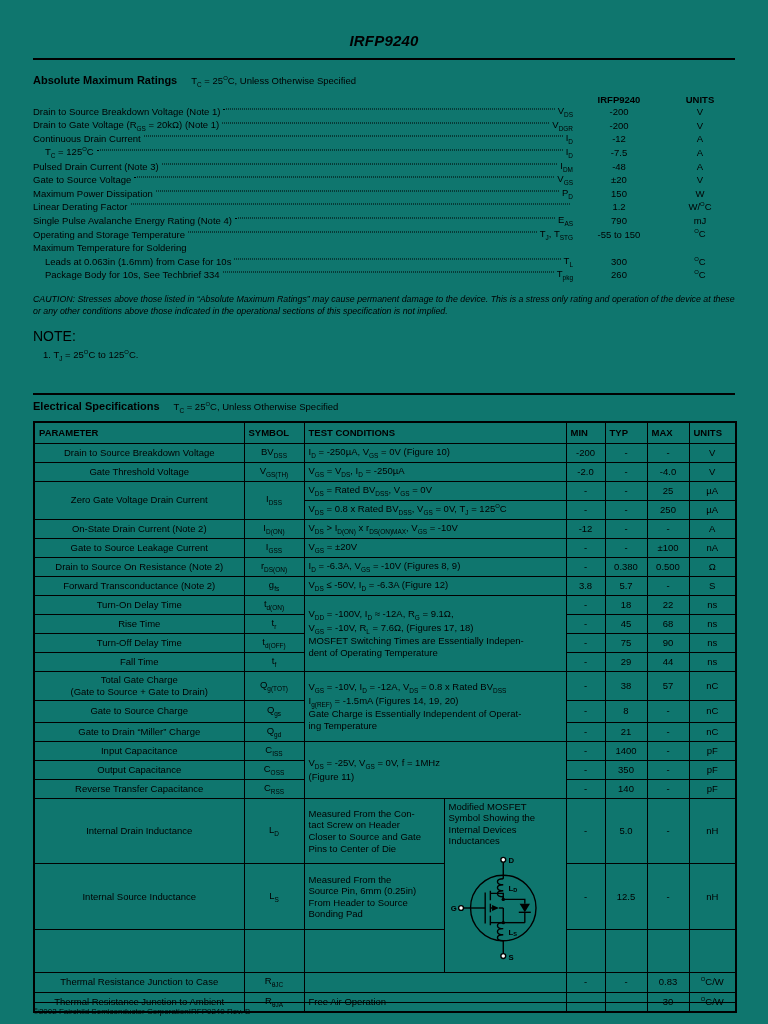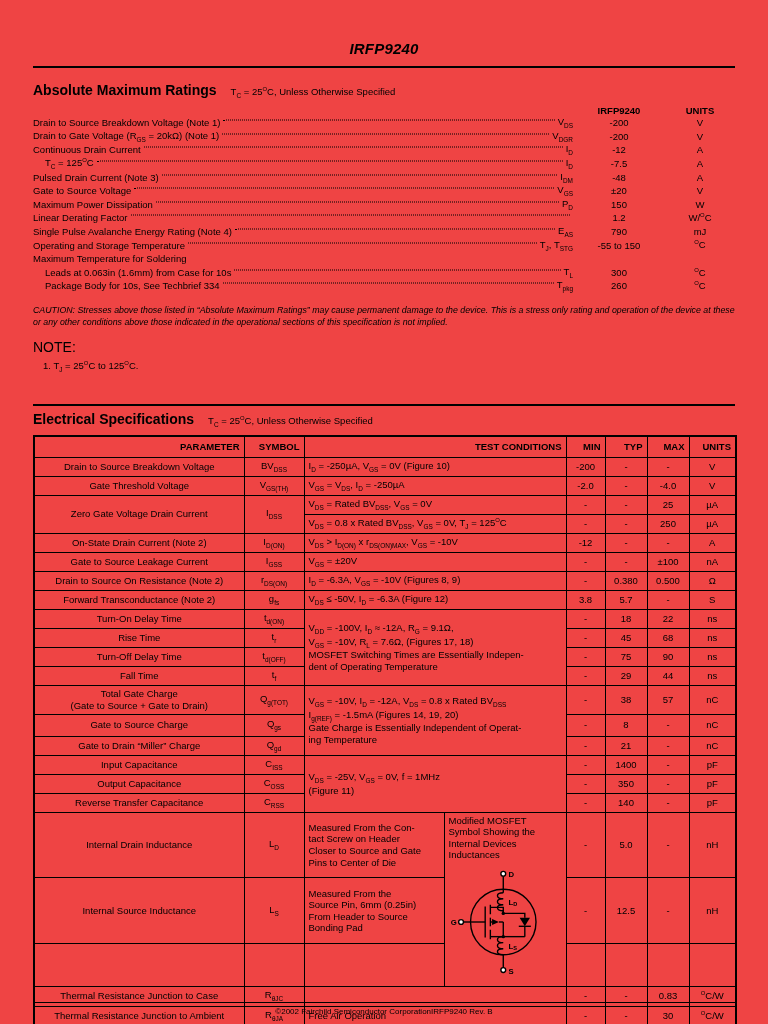--- a/index.html
+++ b/index.html
@@ -1,26 +1,26 @@
 <!DOCTYPE html>
 <html><head>
 <meta charset="utf-8">
 <style>
   * { margin:0; padding:0; box-sizing:border-box; }
   body { background:#fff; font-family:"Liberation Sans", sans-serif; color:#000; }
-  .page { position:relative; width:768px; height:1024px; background:#ef4444; padding:16px 33px; overflow:hidden; }
+  .page { position:relative; width:768px; height:1024px; background:#0f766e; padding:8px 33px; overflow:hidden; }
   sub { font-size:0.68em; }
   sup { font-size:0.62em; }
 
   .doc-title { text-align:center; font-size:15px; font-weight:bold; font-style:italic; padding-top:24px; letter-spacing:0.2px; }
   .rule { border-top:2px solid #000; margin-top:9px; }
 
   
   .sec-head { display:flex; align-items:baseline; margin-top:14px; }
-  .sec-head h2 { font-size:14px; font-weight:bold; }
+  .sec-head h2 { font-size:11px; font-weight:bold; }
   .sec-cond { font-size:9.5px; margin-left:14px; }
 
   .abs-colheads { display:flex; margin-top:6px; font-size:9.5px; font-weight:bold; }
   .abs-colheads .sp { flex:1; }
   .abs-val-col { width:92px; text-align:center; }
   .abs-unit-col { width:70px; text-align:center; }
 
   .abs-row { display:flex; align-items:center; font-size:9.5px; height:13.6px; }
   .abs-row .lbl { white-space:nowrap; }
   .abs-row.ind .lbl { padding-left:12px; }
@@ -32,40 +32,40 @@
 
   .caution { font-size:8.8px; font-style:italic; line-height:1.4; margin-top:11px; }
   .note-label { font-size:14px; margin-top:11px; }
   .note-item { font-size:9.5px; margin-top:5px; padding-left:10px; }
 
   
   .spec-rule { border-top:2px solid #000; margin-top:31px; }
   .spec-head { margin-top:5px; }
   table.spec { border-collapse:collapse; table-layout:fixed; width:702px; margin-top:7px; border:2px solid #000; }
   table.spec th, table.spec td { border:1px solid #000; font-size:9.5px; padding:2px 4px; line-height:1.22; vertical-align:middle; }
-  table.spec th { font-weight:bold; text-align:right; height:21px; }
+  table.spec th { font-weight:bold; text-align:left; height:21px; }
   td.p { text-align:center; }
   td.s { text-align:center; }
   td.t { text-align:left; }
   td.v { text-align:center; }
   td.u { text-align:center; }
   tr.r19 { height:19px; }
   tr.r29 { height:29px; }
   tr.r22 { height:22px; }
   tr.r59 { height:59px; }
   tr.r38 { height:38px; }
   tr.r20 { height:20px; }
   td.vt { vertical-align:top; }
   td.diag { vertical-align:top; text-align:left; }
   .mos-wrap { text-align:center; margin-top:2px; }
 
   
   .footer { position:absolute; left:33px; right:33px; bottom:8px; }
   .footer .frule { border-top:1.5px solid #000; margin-bottom:4px; }
-  .footer .frow { display:flex; justify-content:center; font-size:8px; }
+  .footer .frow { display:flex; justify-content:flex-start; font-size:8px; }
 </style>
 </head>
 <body>
 
 <div class="page">
 
   <div class="doc-title">IRFP9240</div>
   <div class="rule"></div>
 
   <div class="sec-head">

